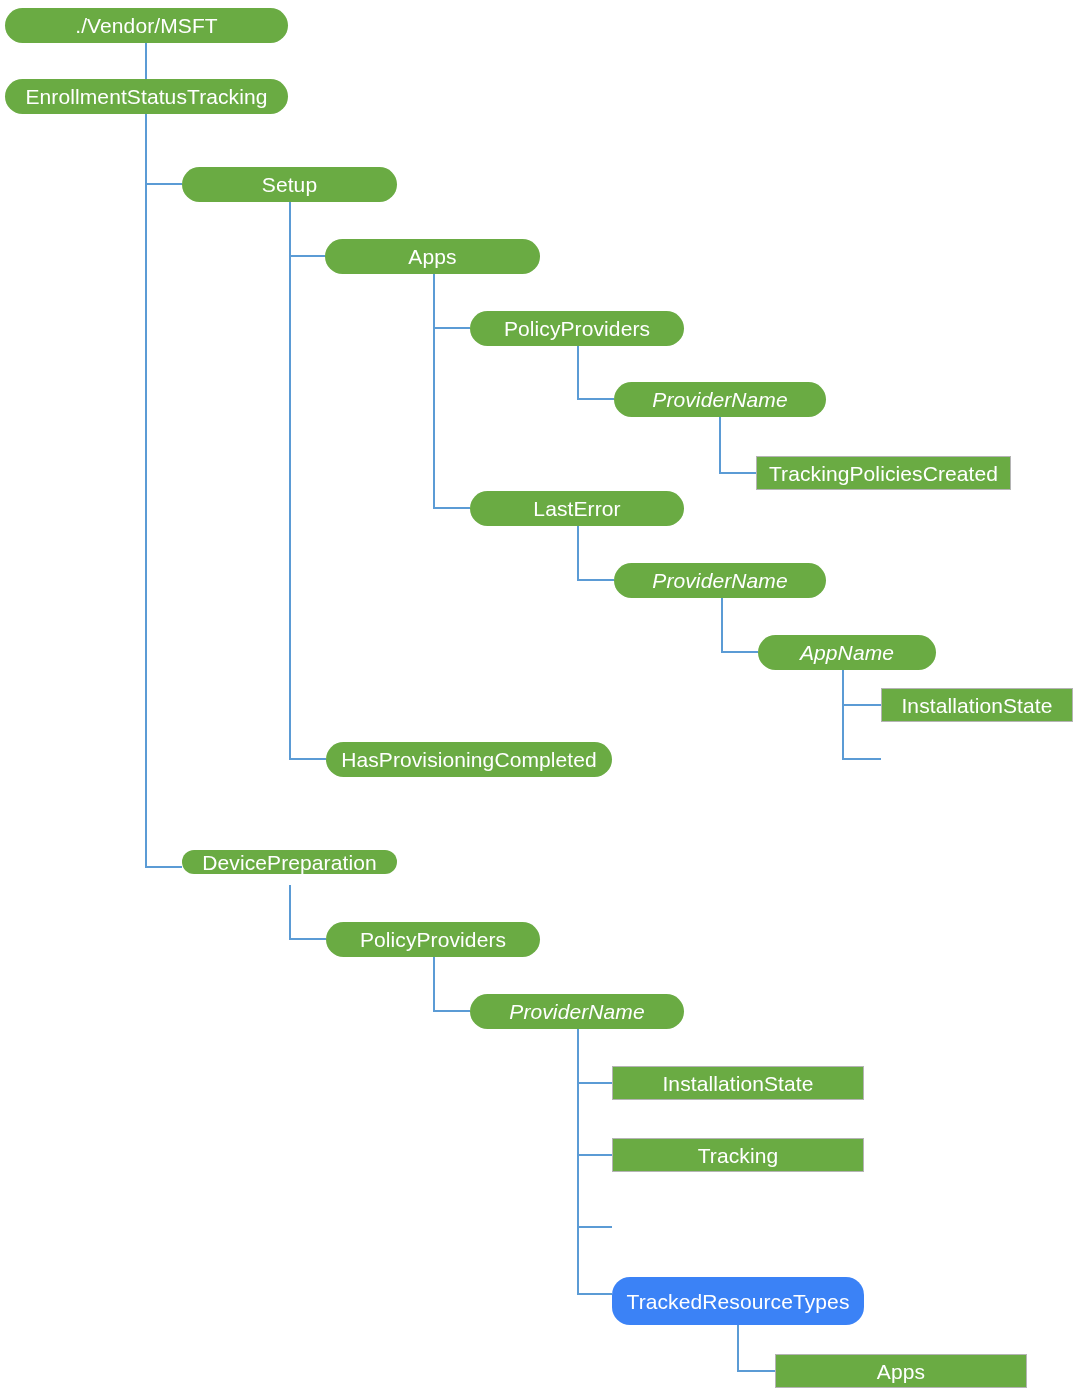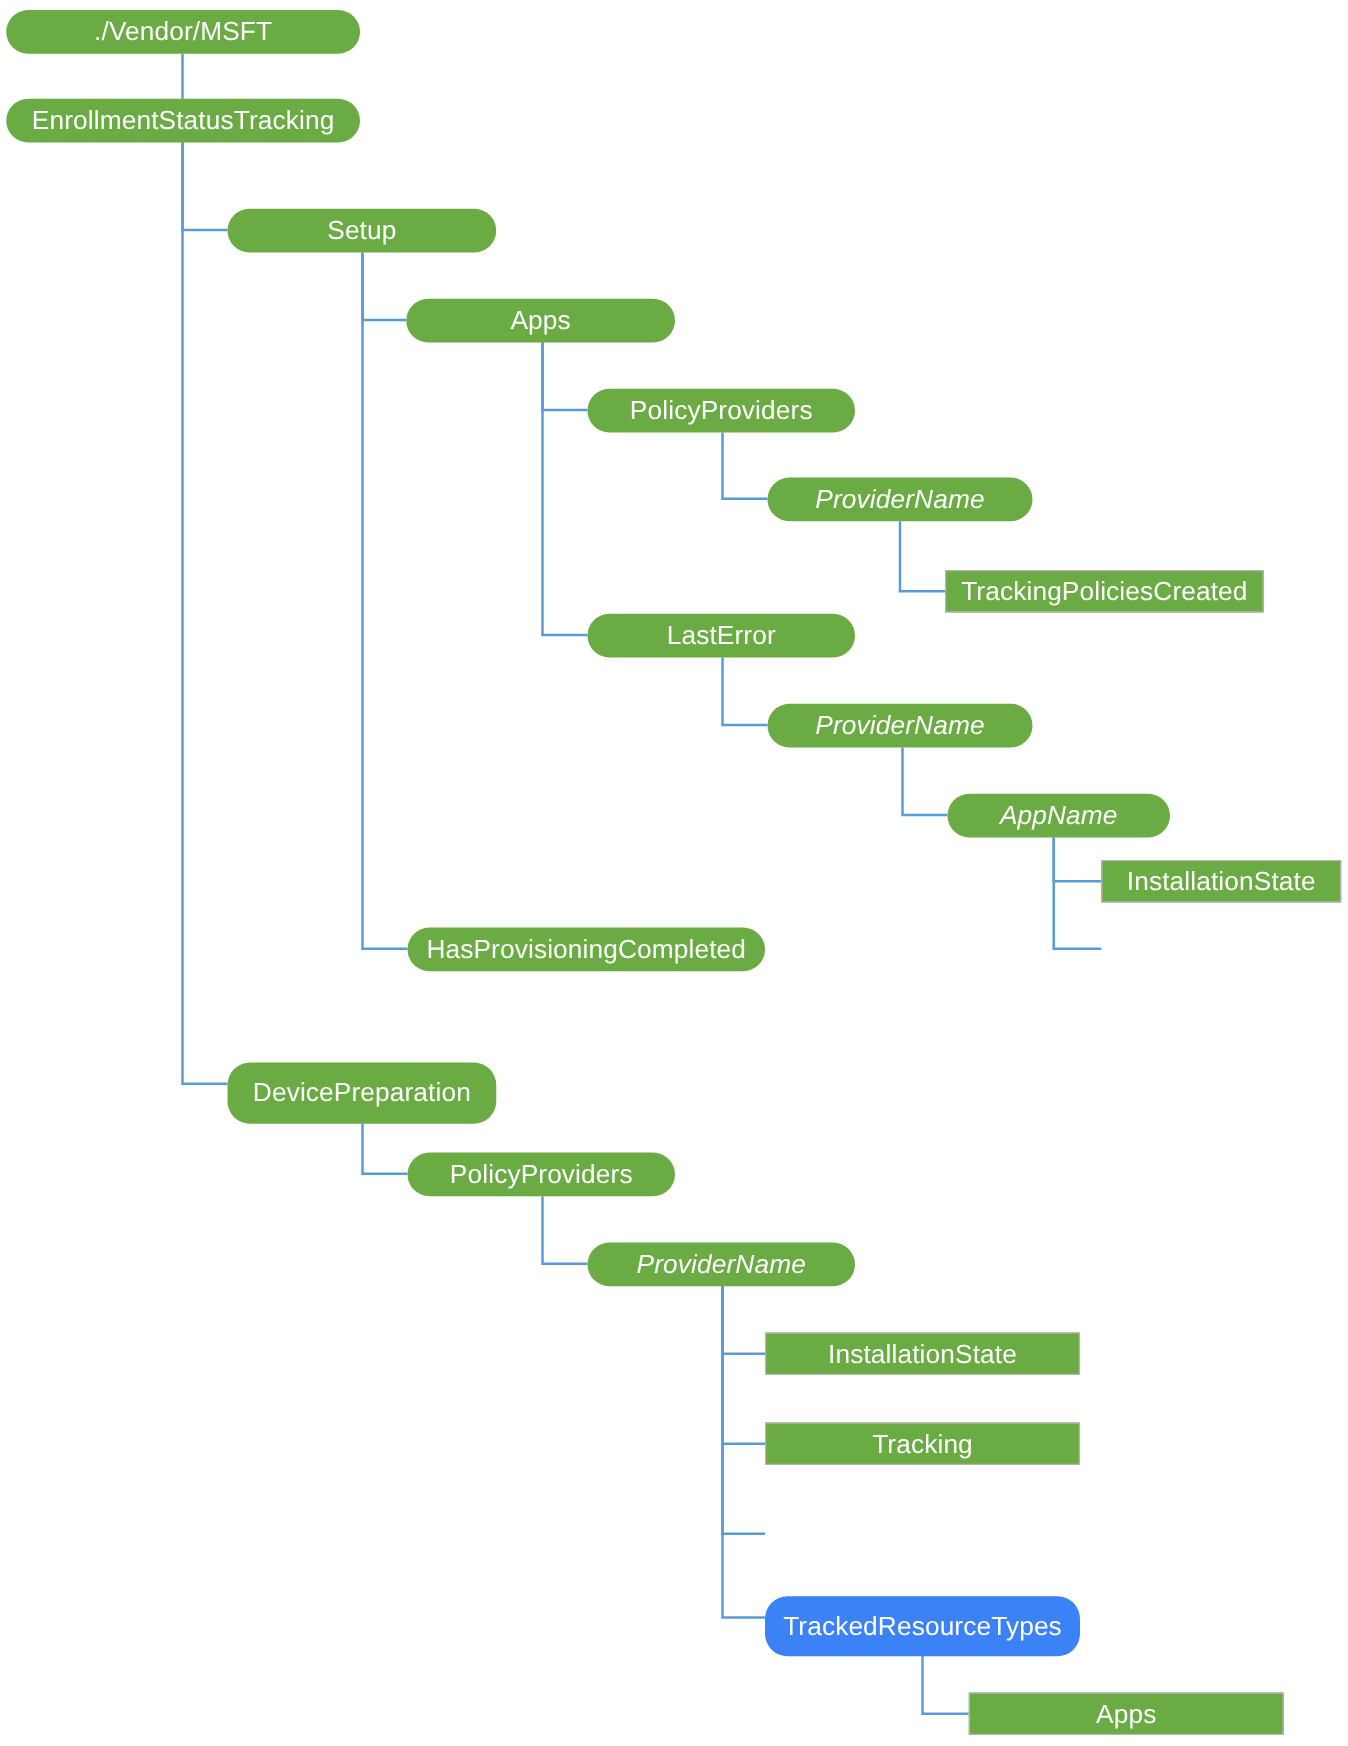--- a/index.html
+++ b/index.html
@@ -81,20 +81,20 @@
     <div class="node rounded" style="left: 5px; top: 79px; width: 283px; height: 35px; background: rgb(106, 171, 67); color: rgb(255, 255, 255);">EnrollmentStatusTracking</div>
     <div class="node rounded" style="left: 325px; top: 239px; width: 215px; height: 35px; background: rgb(106, 171, 67); color: rgb(255, 255, 255);">Apps</div>
     <div class="node rounded" style="left: 470px; top: 311px; width: 214px; height: 35px; background: rgb(106, 171, 67); color: rgb(255, 255, 255);">PolicyProviders</div>
     <div class="node rounded italic" style="left: 614px; top: 382px; width: 212px; height: 35px; background: rgb(106, 171, 67); color: rgb(255, 255, 255);">ProviderName</div>
     <div class="node square" style="left: 756px; top: 456px; width: 255px; height: 34px; background: rgb(106, 171, 67); color: rgb(255, 255, 255); border-color: rgb(180, 180, 180);">TrackingPoliciesCreated</div>
     <div class="node rounded" style="left: 470px; top: 491px; width: 214px; height: 35px; background: rgb(106, 171, 67); color: rgb(255, 255, 255);">LastError</div>
     <div class="node rounded italic" style="left: 614px; top: 563px; width: 212px; height: 35px; background: rgb(106, 171, 67); color: rgb(255, 255, 255);">ProviderName</div>
     <div class="node rounded italic" style="left: 758px; top: 635px; width: 178px; height: 35px; background: rgb(106, 171, 67); color: rgb(255, 255, 255);">AppName</div>
     <div class="node square" style="left: 881px; top: 688px; width: 192px; height: 34px; background: rgb(106, 171, 67); color: rgb(255, 255, 255); border-color: rgb(180, 180, 180);">InstallationState</div>
     <div class="node rounded" style="left: 326px; top: 742px; width: 286px; height: 35px; background: rgb(106, 171, 67); color: rgb(255, 255, 255);">HasProvisioningCompleted</div>
-    <div class="node rounded" style="left: 182px; top: 850px; width: 215px; height: 49px; background: rgb(106, 171, 67); color: rgb(255, 255, 255);">DevicePreparation</div>
+    <div class="node rounded" style="left: 182px; top: 850px; width: 215px; height: 24px; background: rgb(106, 171, 67); color: rgb(255, 255, 255);">DevicePreparation</div>
     <div class="node rounded" style="left: 326px; top: 922px; width: 214px; height: 35px; background: rgb(106, 171, 67); color: rgb(255, 255, 255);">PolicyProviders</div>
     <div class="node rounded italic" style="left: 470px; top: 994px; width: 214px; height: 35px; background: rgb(106, 171, 67); color: rgb(255, 255, 255);">ProviderName</div>
     <div class="node square" style="left: 612px; top: 1066px; width: 252px; height: 34px; background: rgb(106, 171, 67); color: rgb(255, 255, 255); border-color: rgb(180, 180, 180);">InstallationState</div>
     <div class="node square" style="left: 612px; top: 1138px; width: 252px; height: 34px; background: rgb(106, 171, 67); color: rgb(255, 255, 255); border-color: rgb(180, 180, 180);">Tracking</div>
     <div class="node rounded" style="left: 612px; top: 1277px; width: 252px; height: 48px; background: #3b82f6; color: rgb(255, 255, 255);">TrackedResourceTypes</div>
     <div class="node square" style="left: 775px; top: 1354px; width: 252px; height: 34px; background: rgb(106, 171, 67); color: rgb(255, 255, 255); border-color: rgb(180, 180, 180);">Apps</div>
   </div>
 
 </body></html>

